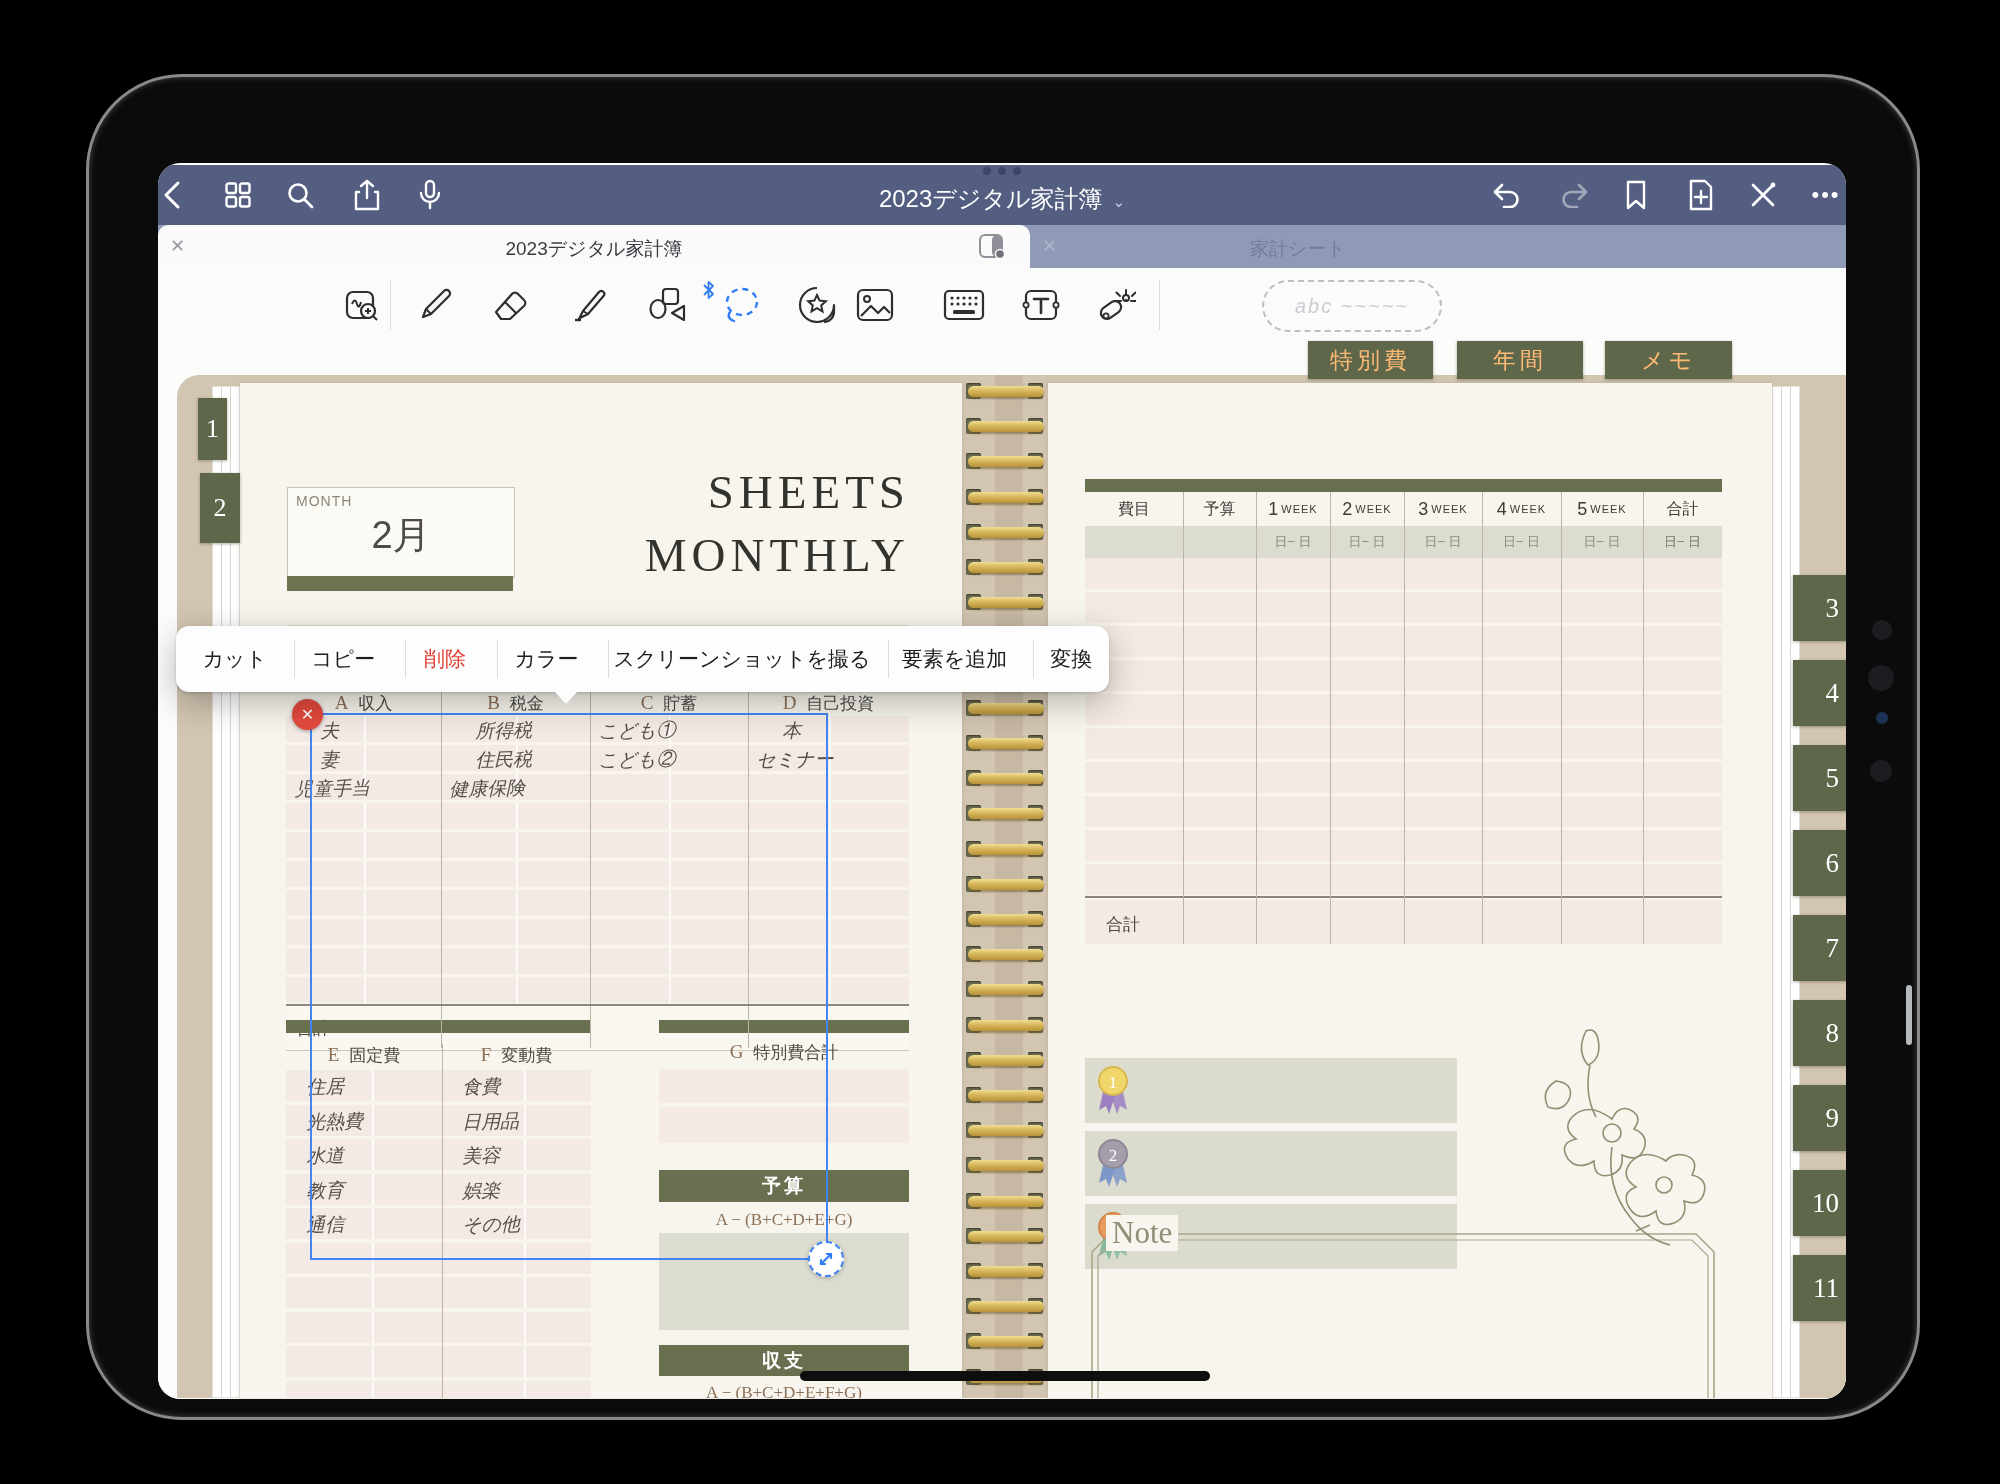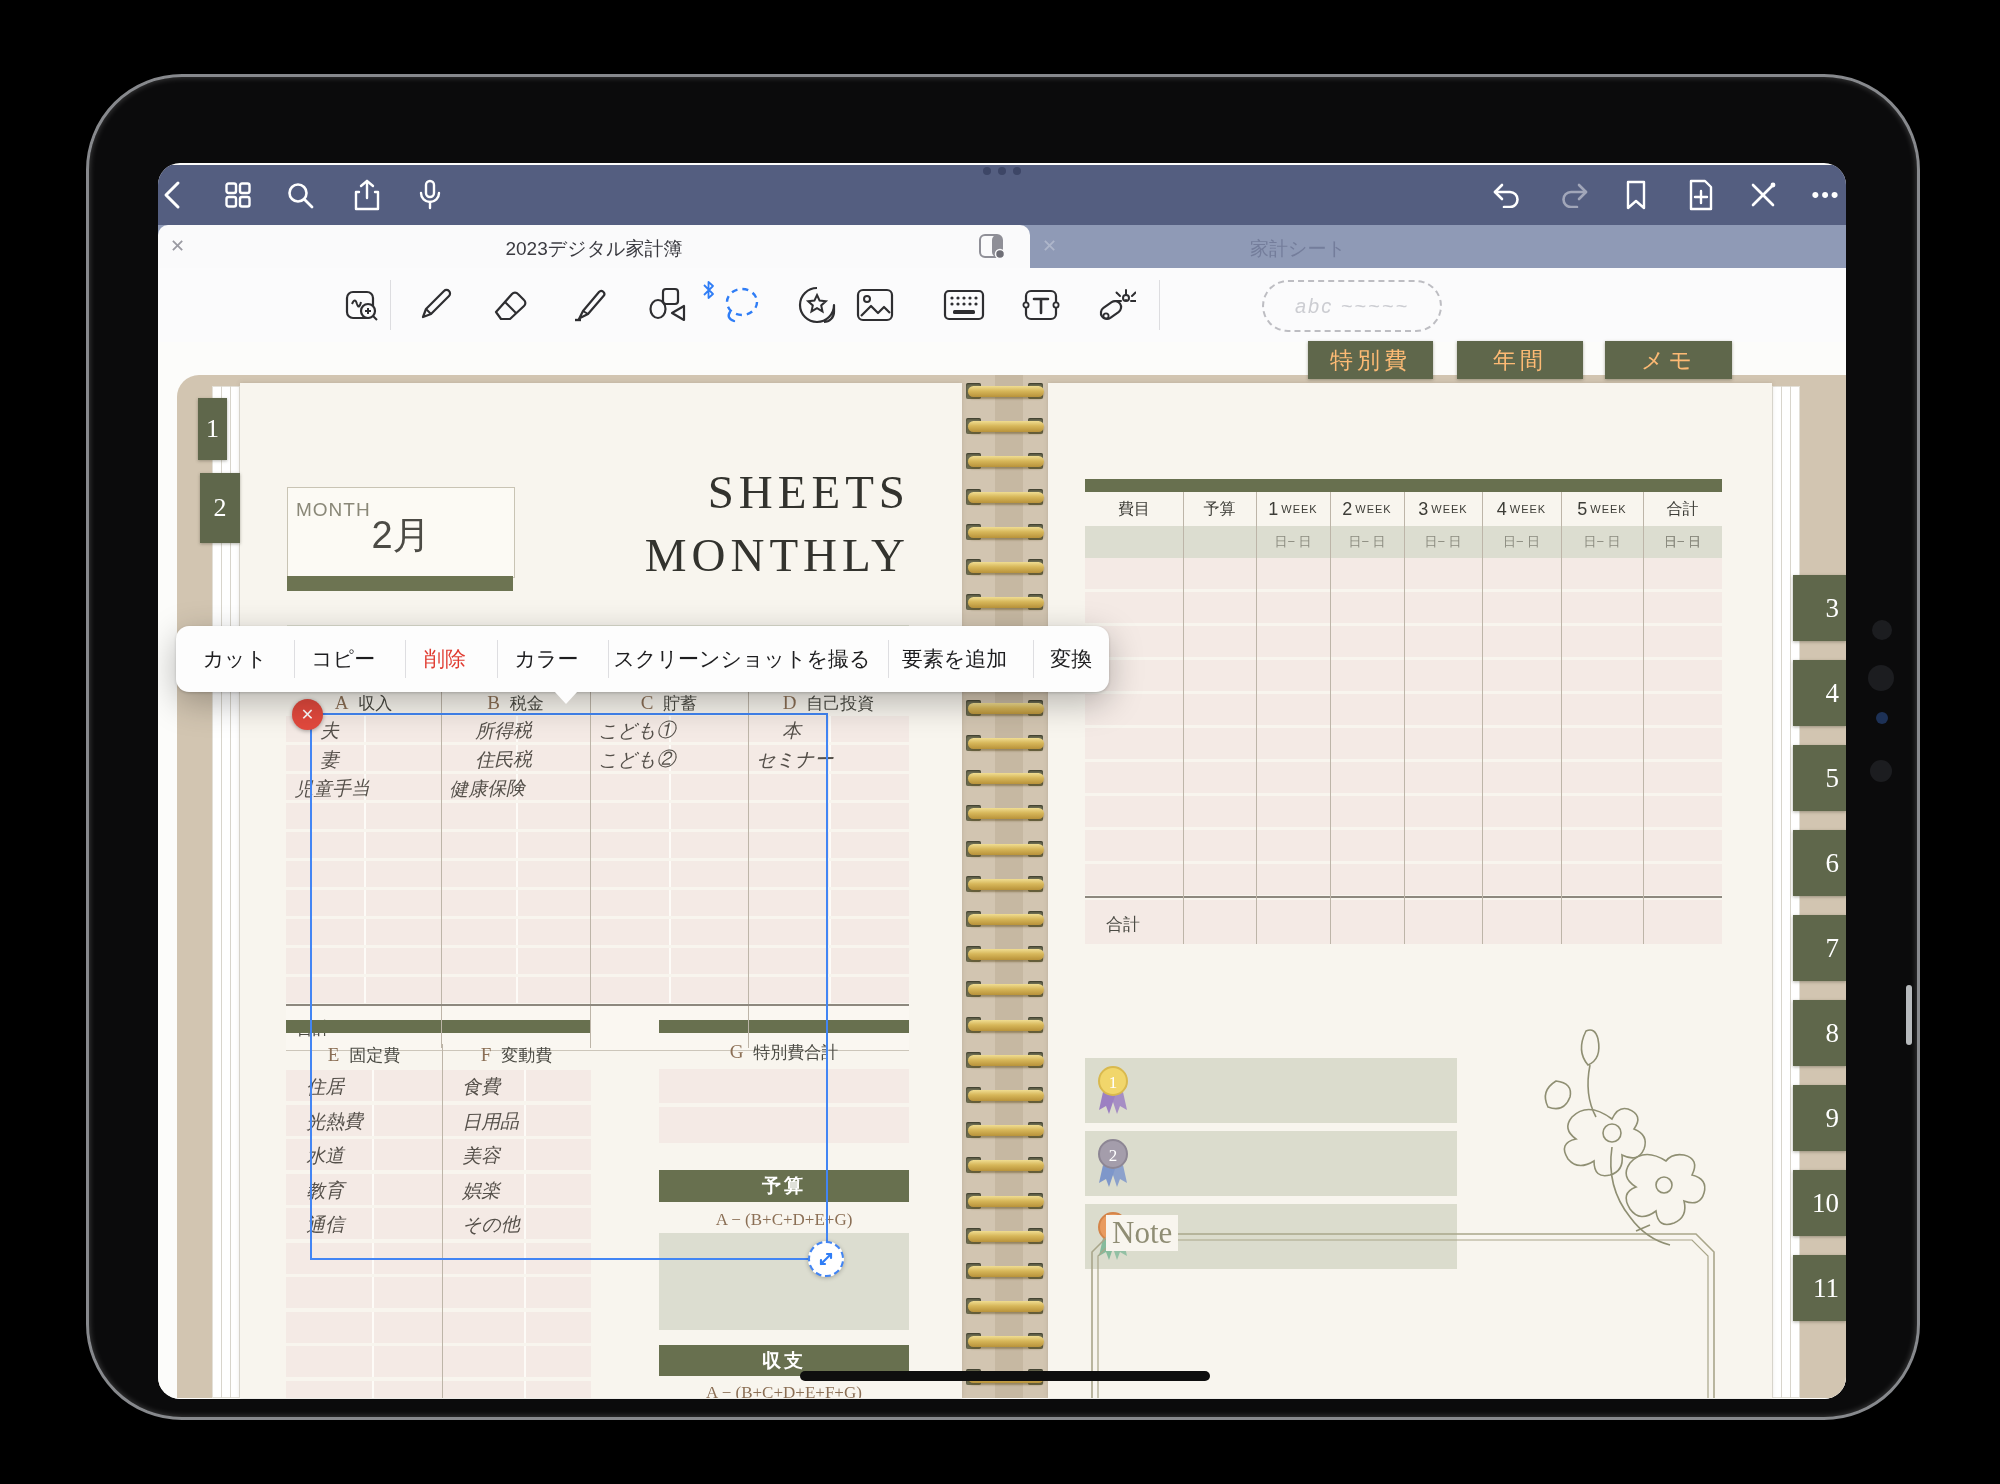--- a/index.html
+++ b/index.html
@@ -48,21 +48,21 @@
   .ring{position:absolute;left:810px;width:76px;height:11px;border-radius:6px;
     background:linear-gradient(180deg,#f0dd92 0%,#d7b75a 45%,#b8923a 100%);box-shadow:0 2px 2px rgba(90,70,20,.45);z-index:3;}
   .ring-hole{position:absolute;width:15px;height:16px;background:#6d6d52;border-radius:2px;box-shadow:inset 0 1px 2px rgba(0,0,0,.5);z-index:2;}
   .side-tab{position:absolute;background:#5f674b;color:#fff;display:flex;align-items:center;justify-content:center;
     font-family:"Liberation Serif",serif;z-index:4;box-shadow:0 1px 3px rgba(60,60,40,.4);}
   .top-tab{position:absolute;top:-1px;height:38px;background:#5f674b;color:#fdba74;font-size:23px;z-index:4;
     display:flex;align-items:center;justify-content:center;font-family:"Liberation Serif",serif;letter-spacing:4px;box-shadow:0 1px 3px rgba(60,60,40,.4);}
   
   .olive-bar{position:absolute;background:#68704f;}
   #month-box{position:absolute;left:47px;top:104px;width:226px;height:89px;background:#fcfaf4;border:1px solid #c9c4b4;}
-  #month-box .lbl{position:absolute;left:8px;top:11px;font-size:19px;letter-spacing:1px;color:#8a8878;}
+  #month-box .lbl{position:absolute;left:8px;top:5px;font-size:14px;letter-spacing:1px;color:#8a8878;}
   #month-box .val{position:absolute;left:0;top:22px;width:100%;text-align:center;font-size:38px;color:#4c4b45;}
   #month-under{position:absolute;left:47px;top:193px;width:226px;height:15px;background:#6d7452;}
   #ms-title{position:absolute;right:52px;top:78px;text-align:right;color:#33332e;
     font-family:"Liberation Serif",serif;font-weight:400;font-size:47px;letter-spacing:5px;line-height:1.35;}
   #goal-box{position:absolute;left:47px;top:242px;width:622px;height:63px;background:#dfe0d1;}
   #goal-box span{position:absolute;left:14px;top:10px;font-size:20px;color:#6b6a4f;border-bottom:2px solid #6b6a4f;padding-bottom:2px;}
   .tbl{position:absolute;}
   .tbl .hdr-cell{position:absolute;top:0;height:24px;font-size:17px;color:#4a4a43;text-align:center;}
   .hdr-key{font-family:"Liberation Serif",serif;color:#8b6f55;font-size:19px;margin-right:10px;}
   .prow{position:absolute;background:#f4eae5;}
@@ -153,20 +153,23 @@
             <path d="M3 14 a9 9 0 0 0 18 0"></path>
             <path d="M12 23 L12 29"></path>
           </g>
         </svg>
     </div>
     <div class="abs" id="nav-dots">
         <i></i>
         <i></i>
         <i></i>
       </div>
+    <div class="abs" id="nav-title">
+      <span>2023デジタル家計簿</span><span class="chev">⌄</span>
+    </div>
     <div class="nav-ic" style="left:1326px;">
       <svg width="30" height="26" viewBox="0 0 30 26">
           <path d="M11 3 L4 10 L11 17" fill="none" stroke="#fff" stroke-width="2.6" stroke-linecap="round" stroke-linejoin="round"></path>
           <path d="M4 10 H19 a7.5 7.5 0 0 1 0 15 H13" fill="none" stroke="#fff" stroke-width="2.6" stroke-linecap="round"></path>
         </svg>
     </div>
     <div class="nav-ic" style="left:1395px;opacity:.45;">
       <svg width="30" height="26" viewBox="0 0 30 26">
           <path d="M19 3 L26 10 L19 17" fill="none" stroke="#fff" stroke-width="2.6" stroke-linecap="round" stroke-linejoin="round"></path>
           <path d="M26 10 H11 a7.5 7.5 0 0 0 0 15 H17" fill="none" stroke="#fff" stroke-width="2.6" stroke-linecap="round"></path>

